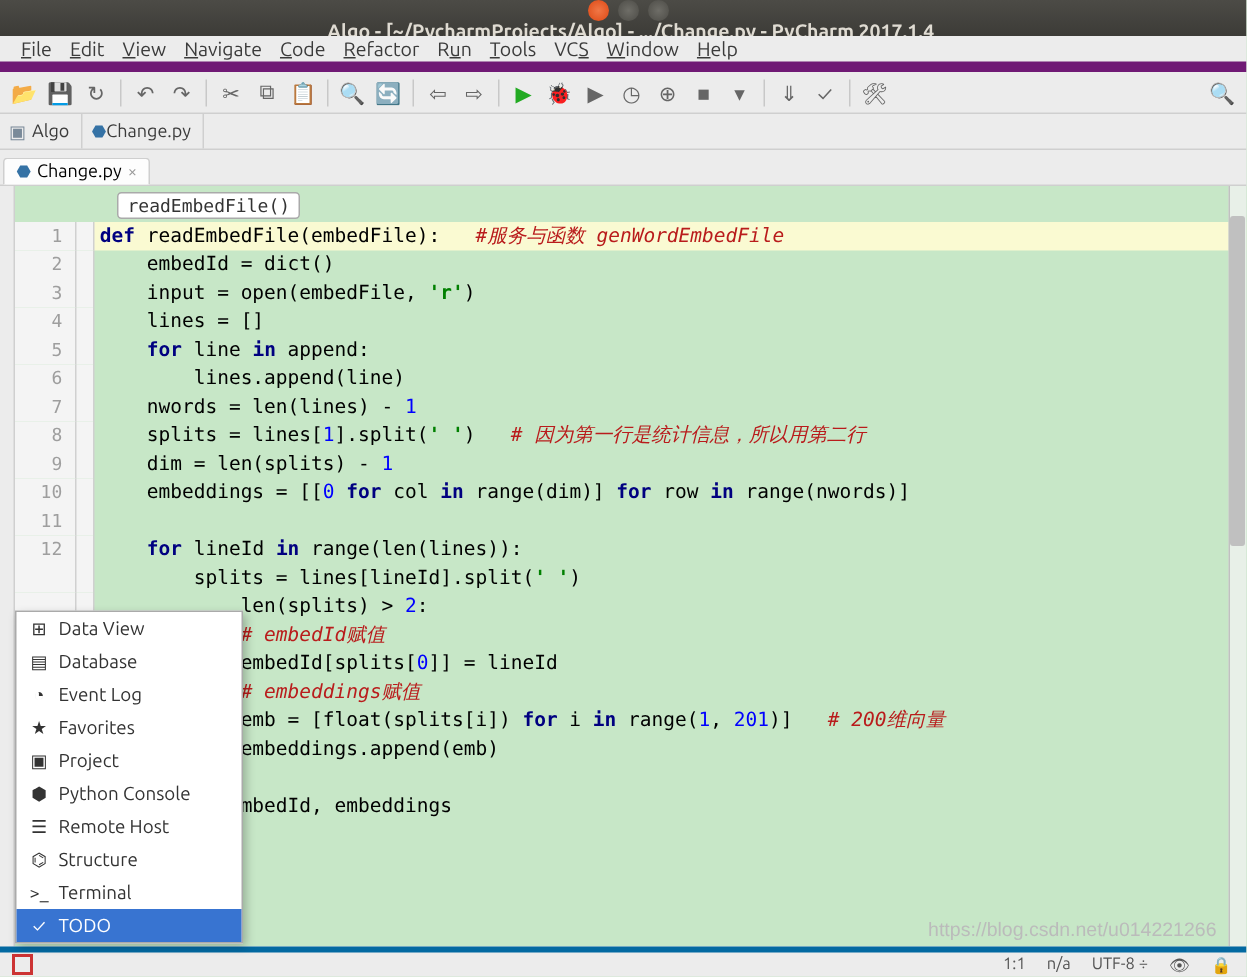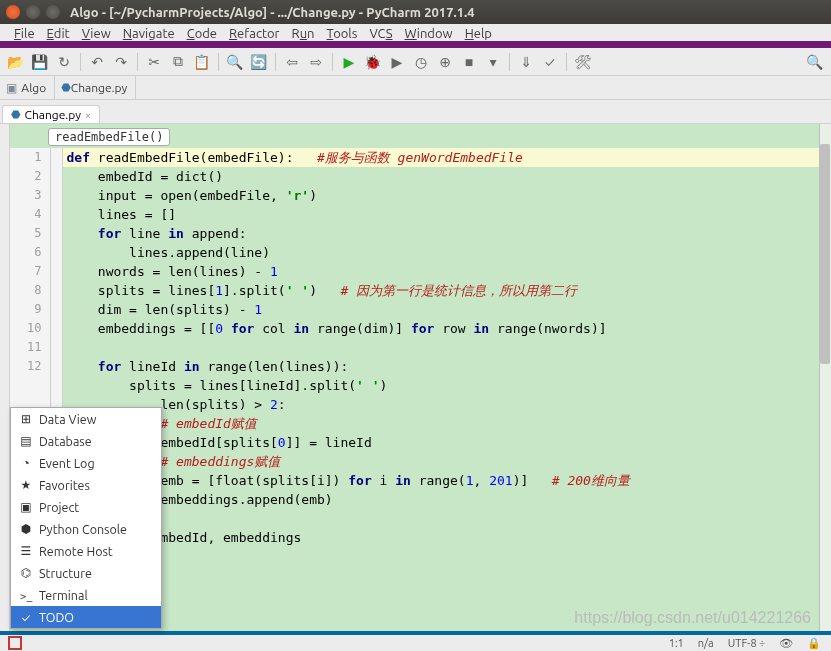--- a/index.html
+++ b/index.html
@@ -13,20 +13,21 @@
   position: relative;
 }
 .titlebar {
   height: 24px;
   background: linear-gradient(#4c4b46, #3c3b37);
   display: flex;
   align-items: center;
   color: #dfdbd2;
   font-size: 13px;
   font-weight: bold;
+  flex-direction: column;
 }
 .window-controls { display: flex; padding-left: 6px; gap: 6px; align-items: center; }
 .wctrl { width: 14px; height: 14px; border-radius: 7px; display:flex;align-items:center;justify-content:center;}
 .wclose { background: radial-gradient(#f07746,#dd4814); }
 .wmin, .wmax { background: radial-gradient(#6e6d67,#4c4b46); }
 .title-text { margin-left: 10px; white-space: nowrap; overflow: hidden; }
 .menubar {
   height: 24px;
   background: #ececec;
   display: flex;
@@ -90,21 +91,21 @@
 .left-gutter { width: 10px; background:#ececec; border-right:1px solid #cfcfcf; }
 .editor-area {
   flex: 1;
   background: #c7e7c7;
   position: relative;
   overflow: hidden;
 }
 .bc-sticky {
   position: absolute;
   top: 4px;
-  left: 38px;
+  left: 68px;
   background: #fff;
   border: 1px solid #aaa;
   border-radius: 3px;
   padding: 1px 6px;
   font-family: "DejaVu Sans Mono", monospace;
   font-size: 12px;
   color: #333;
   z-index: 2;
   text-align: right;
 }
@@ -178,21 +179,21 @@
   padding: 4px 8px;
   color: #333;
   cursor: default;
 }
 .tp-item.selected { background:#3874d1; color:#fff; }
 .tp-ic { width:14px; text-align:center; font-size:12px; }
 .watermark {
   position:absolute;
   right:20px; bottom:4px;
   color:#bbb;
-  font-size:16px;
+  font-size:13px;
   font-family:sans-serif;
   z-index:1;
 }
 </style>
 </head>
 <body>
 
 <div class="titlebar">
   <div class="window-controls">
     <div class="wctrl wclose"></div>

